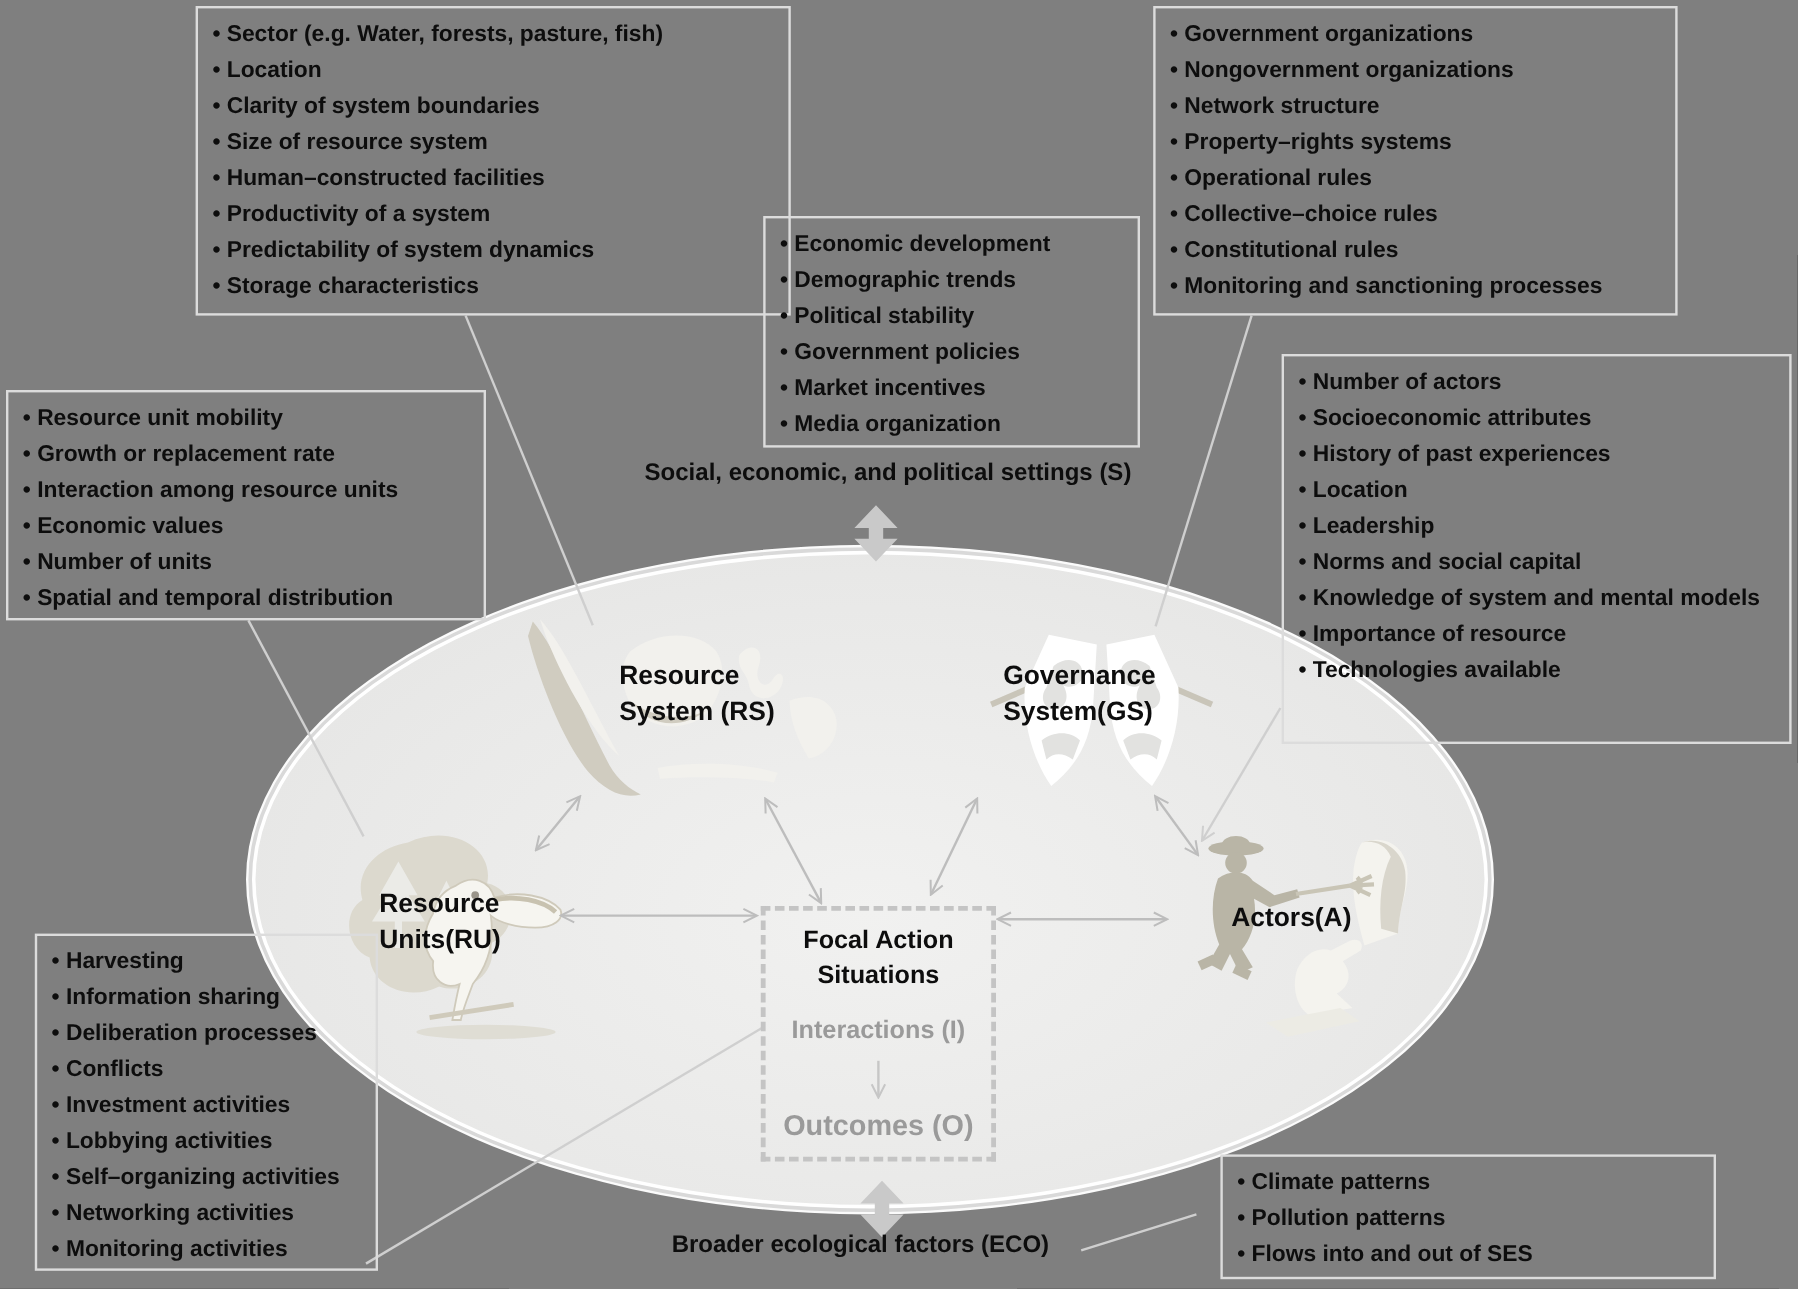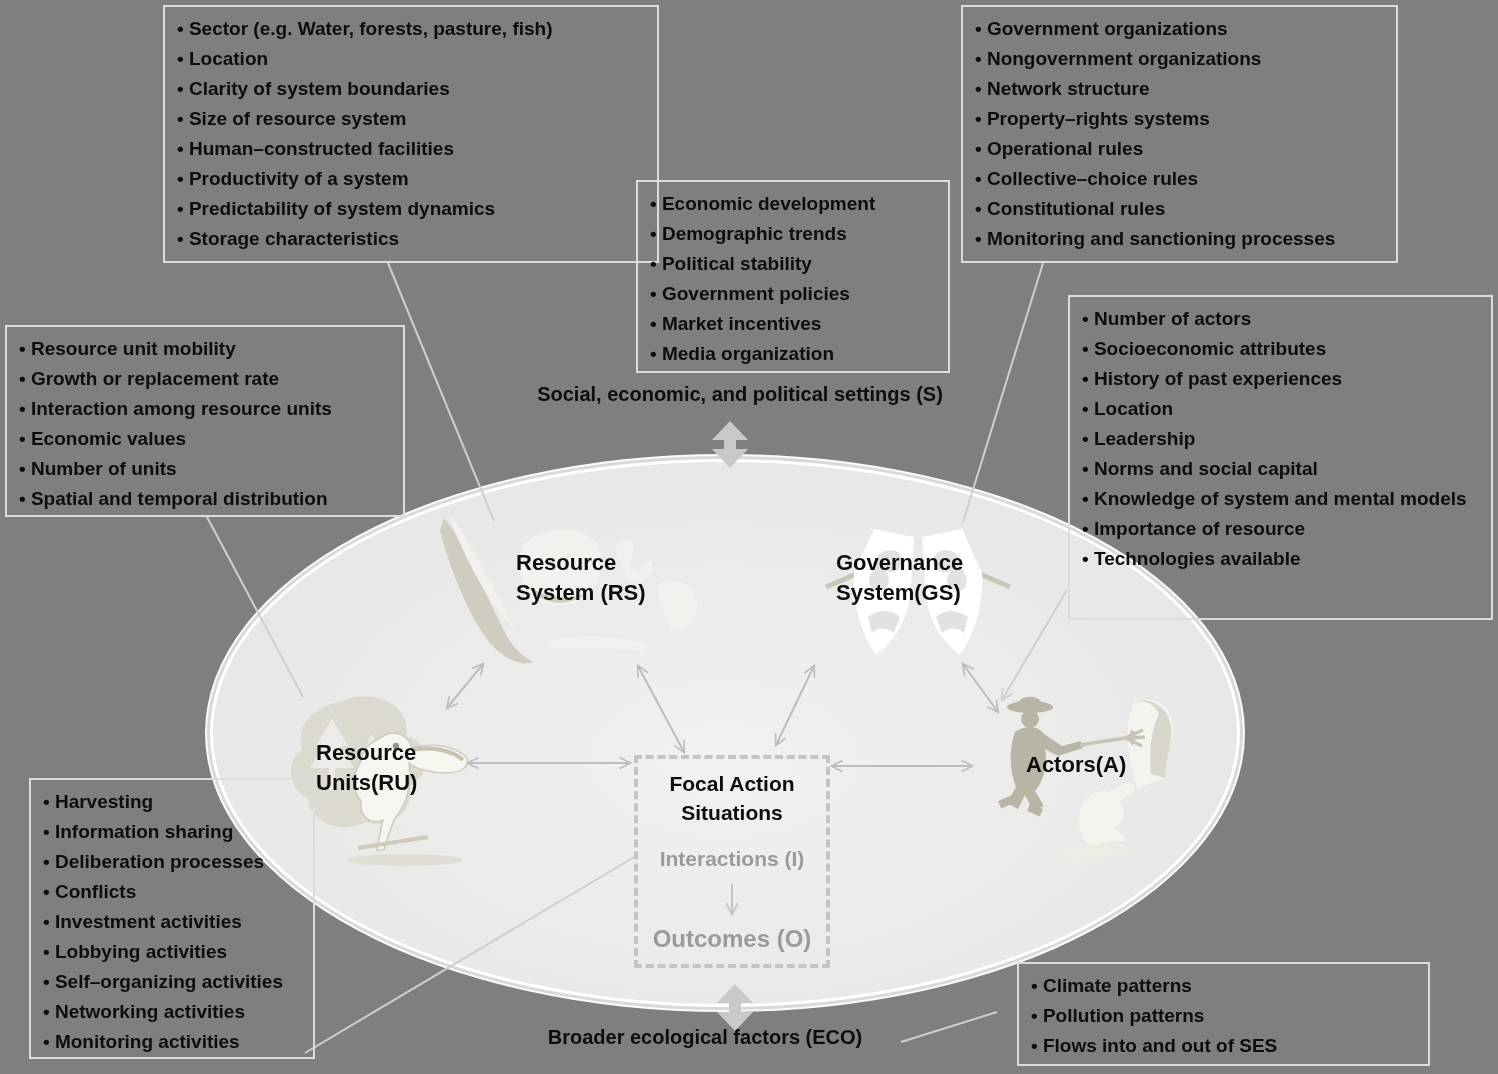--- a/index.html
+++ b/index.html
@@ -20,21 +20,21 @@
   .box-rs {left:163px;top:5px;  width:496px;height:258px;}
   .box-s  {left:636px;top:180px;width:314px;height:193px;}
   .box-gs {left:961px;top:5px;  width:437px;height:258px;}
   .box-ru {left:5px;  top:325px;width:400px;height:192px;}
   .box-a  {left:1068px;top:295px;width:425px;height:325px;}
   .box-i  {left:17px; top:778px;width:286px;height:281px;margin-left:12px;}
   .box-eco{left:997px;top:962px;width:413px;height:104px;margin-left:20px;}
   
   .biglabel{position:absolute;font-weight:bold;font-size:20px;color:#0d0d0d;text-align:center;}
   .label-s  {left:430px;top:383px;width:620px;}
-  .label-eco{left:440px;top:1026px;width:530px;}
+  .label-eco{left:452px;top:1026px;width:530px;}
   
   .node{position:absolute;font-weight:bold;font-size:22px;line-height:30px;color:#0d0d0d;}
   .node-rs{left:516px;top:548px;}
   .node-gs{left:836px;top:548px;}
   .node-ru{left:316px;top:738px;}
   .node-a {left:1026px;top:750px;}
   
   .focal{position:absolute;left:634px;top:755px;width:196px;height:213px;
          border:4px dashed #c4c4c4;box-sizing:border-box;}
   .focal-title{position:absolute;left:0;top:10px;width:188px;text-align:center;

